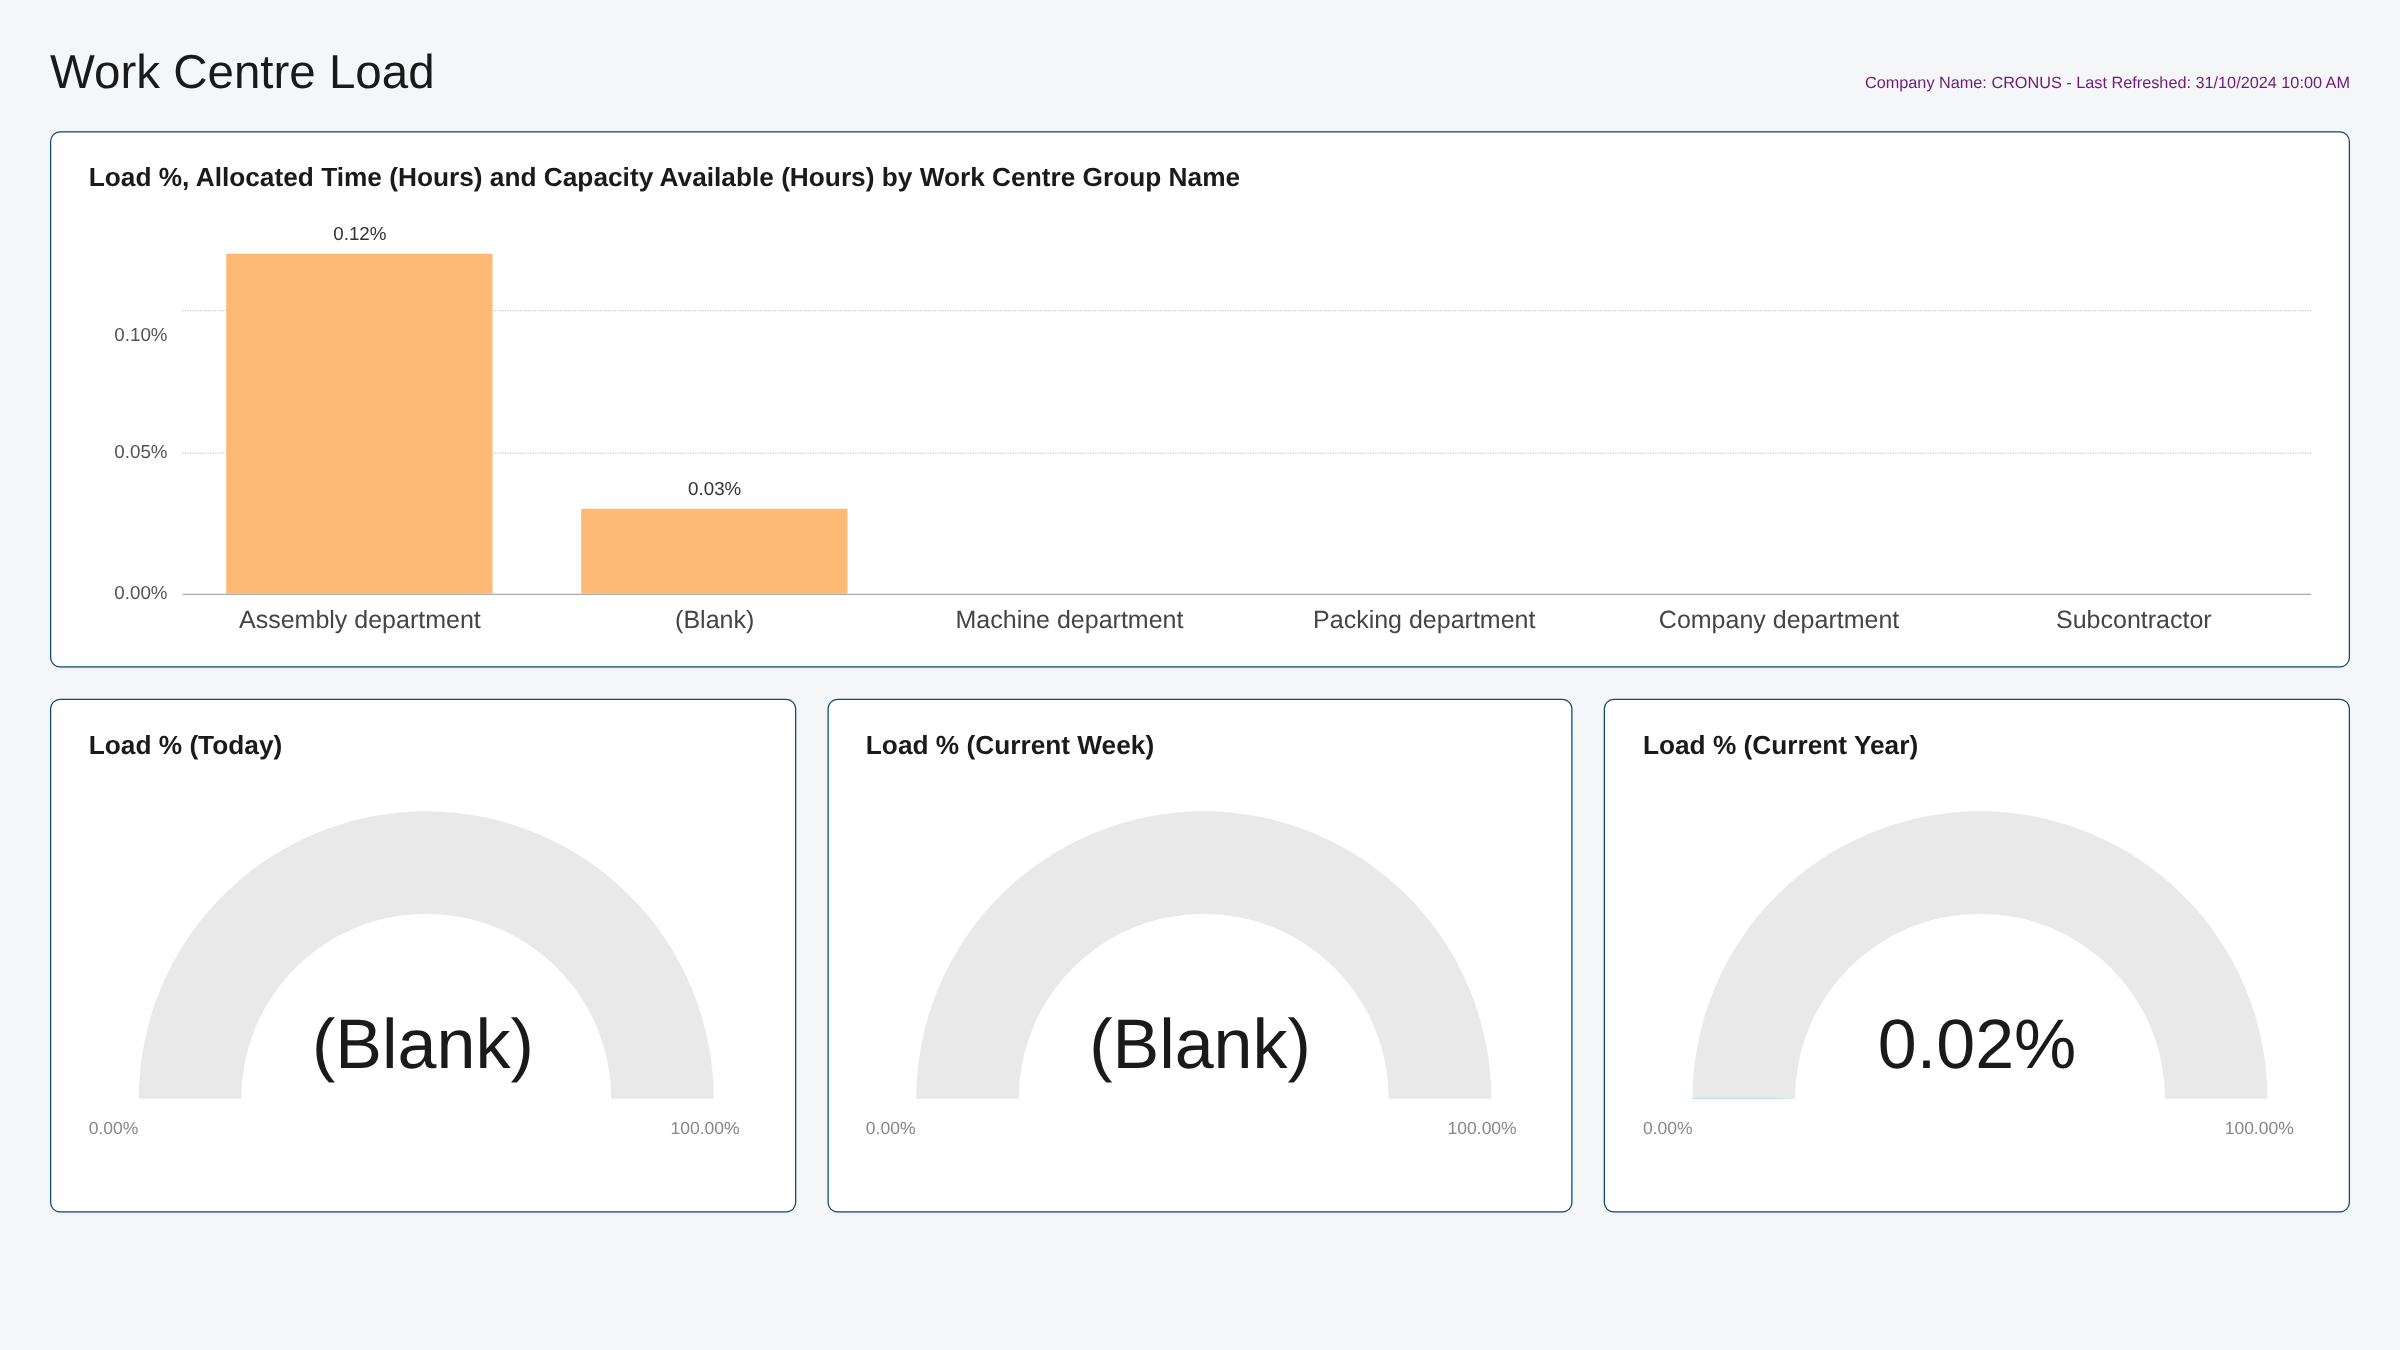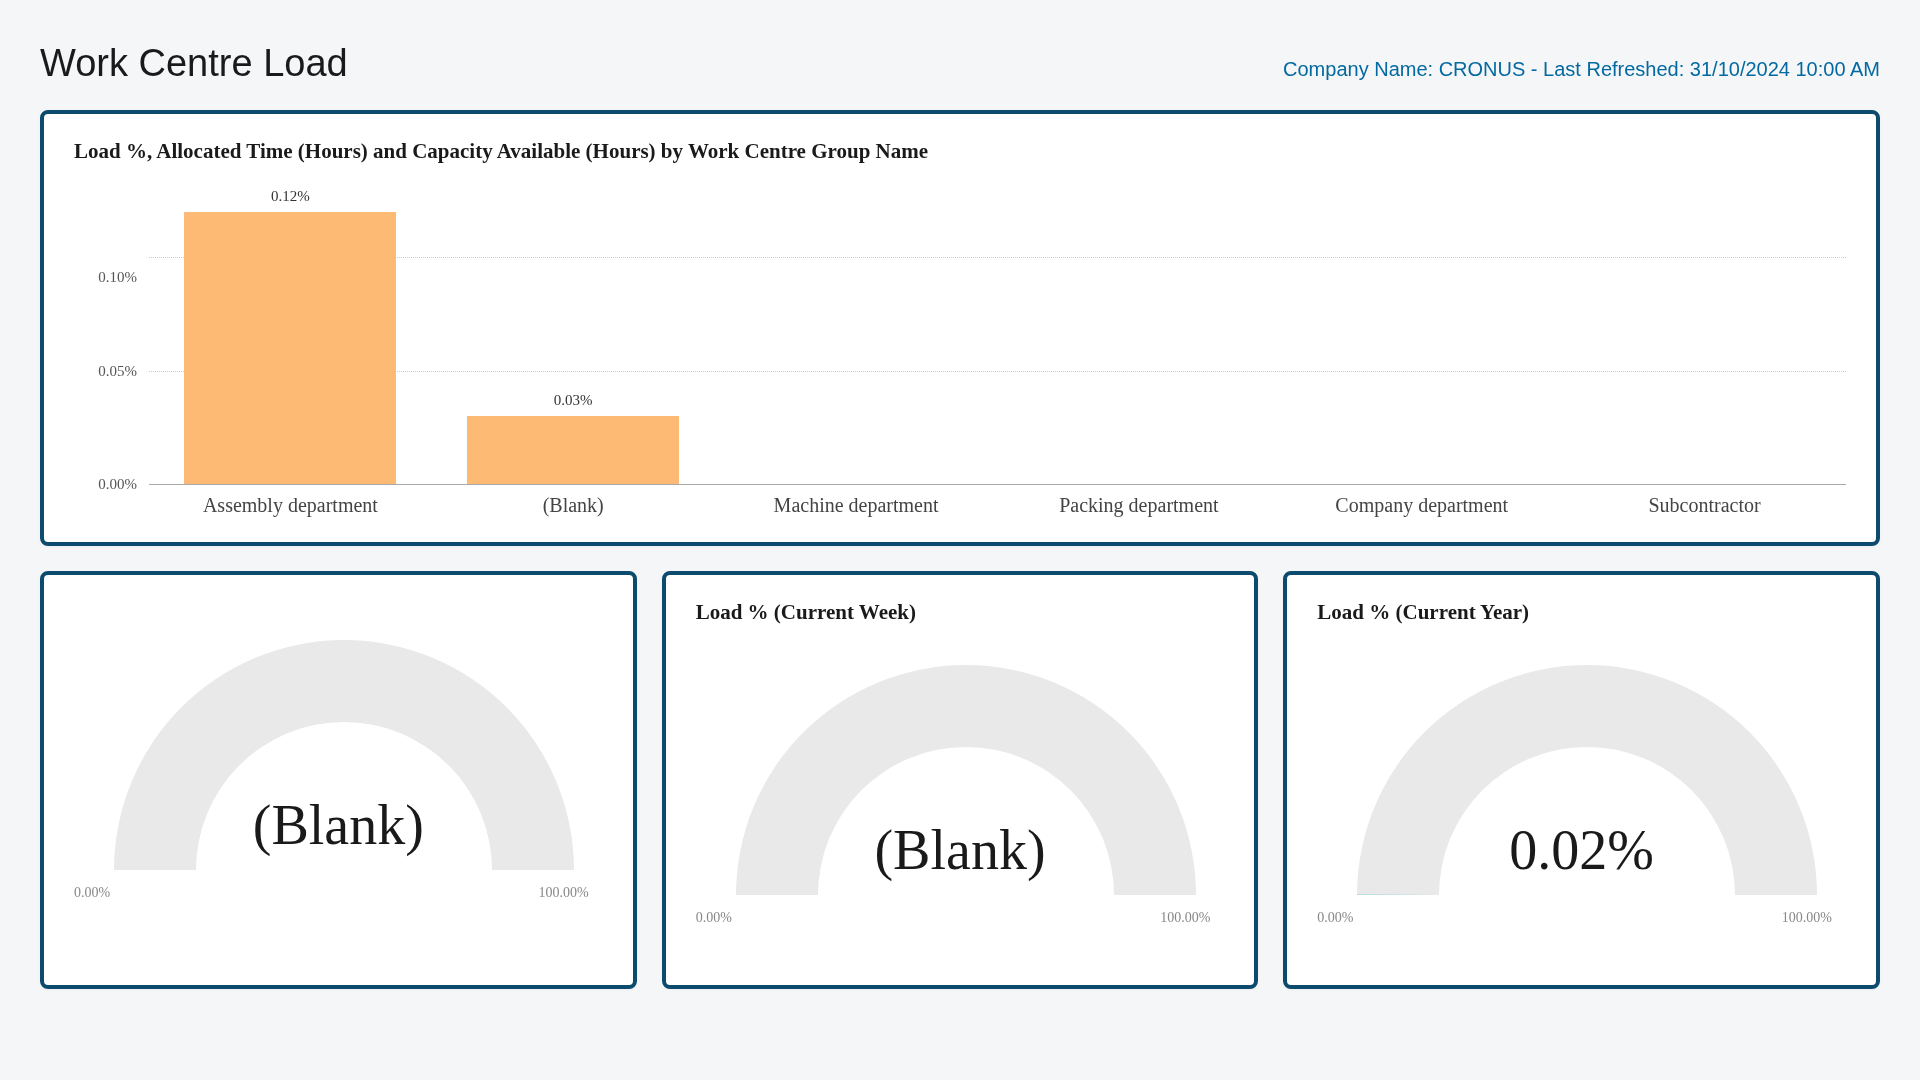--- a/index.html
+++ b/index.html
@@ -20,31 +20,30 @@
       justify-content: space-between;
       align-items: baseline;
       margin-bottom: 25px;
     }
     .page-title {
       font-size: 38px;
       font-weight: 400;
       color: #1a1a1a;
     }
     .company-info {
-      font-size: 20px;
-      color: #0369a1;
+      font-size: 13px;
+      color: #701a75;
       margin-top: 28px;
     }
     .card {
       background: #fff;
-      border: 4px solid #0c4a6e;
+      border: 1px solid #0c4a6e;
       border-radius: 8px;
       box-shadow: 0 1px 3px rgba(0,0,0,0.04);
       padding: 25px 30px;
-      font-family: Liberation Serif, serif;
     }
     .bar-card {
       margin-bottom: 25px;
     }
     .card-title {
       font-size: 21px;
       font-weight: 600;
       color: #1a1a1a;
       margin-bottom: 20px;
     }
@@ -212,20 +211,21 @@
       <div class="x-tick">(Blank)</div>
       <div class="x-tick">Machine department</div>
       <div class="x-tick">Packing department</div>
       <div class="x-tick">Company department</div>
       <div class="x-tick">Subcontractor</div>
     </div>
 </div>
 
 <div class="gauges-row" id="gauges-row">
     <div class="card gauge-card">
+      <div class="card-title">Load % (Today)</div>
       <div class="gauge-area">
         <svg class="gauge-svg" width="540" height="245" viewBox="0 0 540 245">
     <path d="M 40 235 A 230 230 0 0 1 500 235 L 418 235 A 148 148 0 0 0 122 235 Z" fill="#e9e9e9"></path>
 
   </svg>
         <div class="gauge-value">(Blank)</div>
         <div class="gauge-min">0.00%</div>
         <div class="gauge-max">100.00%</div>
       </div>
     </div>

